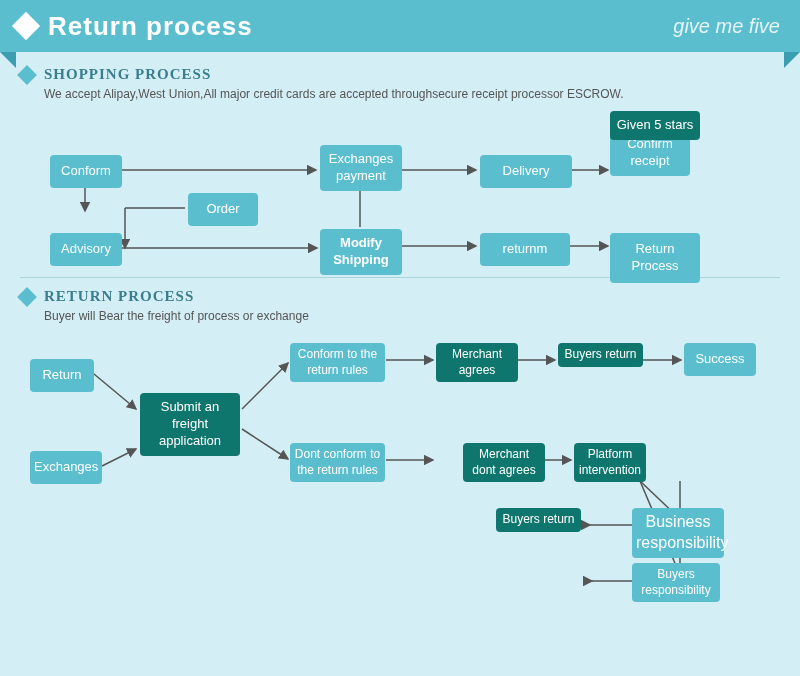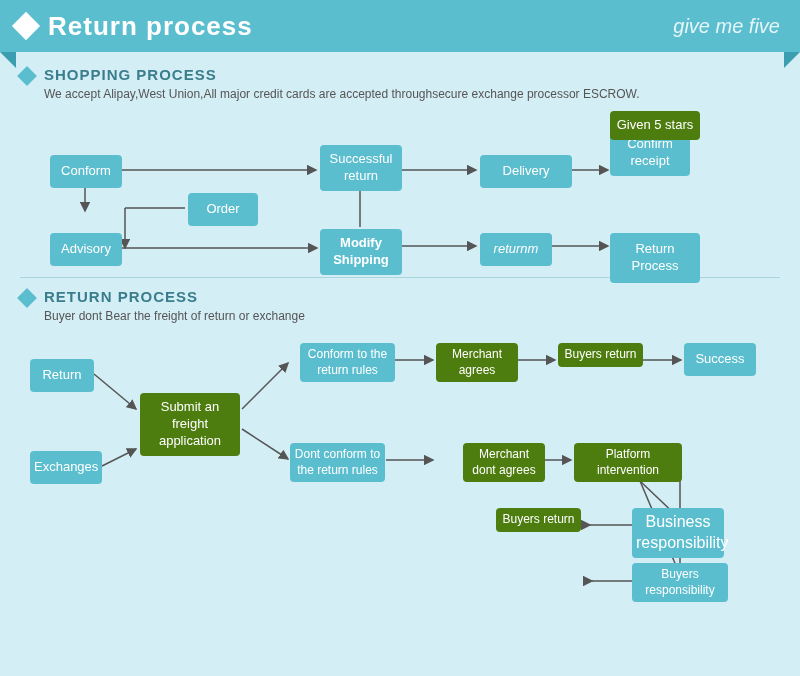--- a/index.html
+++ b/index.html
@@ -67,22 +67,23 @@
     }
 
     
     .content {
       padding: 14px 20px;
     }
 
     
     .section-header {
       display: flex;
-      align-items: flex-end;
+      align-items: center;
       margin-bottom: 4px;
+      font-family: Liberation Serif, serif;
     }
     .section-diamond {
       width: 14px;
       height: 14px;
       background: #5bbecf;
       transform: rotate(45deg);
       margin-right: 10px;
       flex-shrink: 0;
     }
     .section-title {
@@ -111,21 +112,21 @@
       border-radius: 4px;
       padding: 4px 8px;
       font-size: 13px;
       text-align: center;
       display: inline-block;
       font-weight: 500;
       line-height: 1.3;
     }
     
     .box-orange {
-      background: #4d7c0f;
+      background: #0f766e;
       color: #fff;
       border-radius: 4px;
       padding: 4px 8px;
       font-size: 13px;
       text-align: center;
       display: inline-block;
       font-weight: 500;
       line-height: 1.3;
     }
 
@@ -160,21 +161,21 @@
     
     .ret-flow {
       position: relative;
       height: 270px;
     }
 
     
     .rf-return { position: absolute; left: 10px; top: 26px; }
     .rf-exchanges { position: absolute; left: 10px; top: 118px; }
     .rf-submit { position: absolute; left: 120px; top: 60px; }
-    .rf-conform { position: absolute; left: 280px; top: 10px; }
+    .rf-conform { position: absolute; left: 270px; top: 10px; }
     .rf-dontconform { position: absolute; left: 270px; top: 110px; }
     .rf-merch-agrees { position: absolute; left: 416px; top: 10px; }
     .rf-merch-dont { position: absolute; left: 416px; top: 110px; margin-left: 27px; }
     .rf-buyers-ret1 { position: absolute; left: 538px; top: 10px; }
     .rf-platform { position: absolute; left: 554px; top: 110px; }
     .rf-success { position: absolute; left: 664px; top: 10px; }
     .rf-buyers-ret2 { position: absolute; left: 476px; top: 175px; }
     .rf-biz-resp { position: absolute; left: 612px; top: 175px; }
     .rf-failure { position: absolute; left: 476px; top: 230px; }
     .rf-buyers-resp { position: absolute; left: 612px; top: 230px; }
@@ -204,21 +205,21 @@
 </div>
 <div class="ribbon-left"></div>
 <div class="ribbon-right"></div>
 
 <div class="content">
 
   <div class="section-header">
     <div class="section-diamond"></div>
     <span class="section-title">SHOPPING PROCESS</span>
   </div>
-  <div class="section-desc">We accept Alipay,West Union,All major credit cards are accepted throughsecure exchange processor ESCROW.</div>
+  <div class="section-desc">We accept Alipay,West Union,All major credit cards are accepted throughsecure receipt processor ESCROW.</div>
 
   <div class="flow-container shop-flow">
 
     <svg class="shop-arrows">
 
       <defs>
         <marker id="arrowhead" markerWidth="7" markerHeight="7" refX="6" refY="3.5" orient="auto">
           <polygon points="0 0, 7 3.5, 0 7" fill="#555"></polygon>
         </marker>
       </defs>
@@ -242,35 +243,35 @@
 
       <line x1="380" y1="135" x2="456" y2="135" stroke="#555" stroke-width="1.5" marker-end="url(#arrowhead)"></line>
 
       <line x1="514" y1="135" x2="588" y2="135" stroke="#555" stroke-width="1.5" marker-end="url(#arrowhead)"></line>
     </svg>
 
     <div class="box-teal sf-browes" style="width:72px;padding:8px 4px;">Conform</div>
     <div class="box-teal sf-order" style="width:70px;padding:8px 4px;">Order</div>
     <div class="box-teal sf-advisory" style="width:72px;padding:8px 4px;">Advisory</div>
     <div class="box-teal sf-modship" style="width:82px;padding:6px 4px;font-weight:bold;">Modify Shipping</div>
-    <div class="box-teal sf-sucpay" style="width:82px;padding:6px 4px;">Successful return</div>
+    <div class="box-teal sf-sucpay" style="width:82px;padding:6px 4px;">Exchanges payment</div>
     <div class="box-teal sf-delivery" style="width:92px;padding:8px 4px;">Delivery</div>
     <div class="box-teal sf-confirm" style="width:80px;padding:6px 4px;">Confirm receipt</div>
     <div class="box-orange sf-5stars" style="width:90px;padding:6px 4px;">Given 5 stars</div>
-    <div class="box-teal sf-returnm" style="width:72px;padding:8px 4px;font-style:italic;">returnm</div>
+    <div class="box-teal sf-returnm" style="width:90px;padding:8px 4px;">returnm</div>
     <div class="box-teal sf-returnp" style="width:90px;padding:8px 4px;">Return Process</div>
   </div>
 
   <hr class="divider">
 
   <div class="section-header">
     <div class="section-diamond"></div>
     <span class="section-title">RETURN PROCESS</span>
   </div>
-  <div class="section-desc">Buyer dont Bear the freight of return or exchange</div>
+  <div class="section-desc">Buyer will Bear the freight of process or exchange</div>
 
   <div class="flow-container ret-flow">
 
     <svg class="ret-arrows">
       <defs>
         <marker id="arrowhead2" markerWidth="7" markerHeight="7" refX="6" refY="3.5" orient="auto">
           <polygon points="0 0, 7 3.5, 0 7" fill="#555"></polygon>
         </marker>
         <marker id="arrowhead3" markerWidth="7" markerHeight="7" refX="1" refY="3.5" orient="auto">
           <polygon points="7 0, 0 3.5, 7 7" fill="#555"></polygon>
@@ -306,20 +307,20 @@
     </svg>
 
     <div class="box-teal rf-return" style="width:64px;padding:8px 4px;">Return</div>
     <div class="box-teal rf-exchanges" style="width:72px;padding:8px 4px;">Exchanges</div>
     <div class="box-orange rf-submit" style="width:100px;padding:6px 6px;">Submit an freight application</div>
     <div class="box-teal rf-conform" style="width:95px;padding:4px 4px;font-size:12px;">Conform to the return rules</div>
     <div class="box-teal rf-dontconform" style="width:95px;padding:4px 4px;font-size:12px;">Dont conform to the return rules</div>
     <div class="box-orange rf-merch-agrees" style="width:82px;padding:4px 4px;font-size:12px;">Merchant agrees</div>
     <div class="box-orange rf-merch-dont" style="width:82px;padding:4px 4px;font-size:12px;">Merchant dont agrees</div>
     <div class="box-orange rf-buyers-ret1" style="width:85px;padding:4px 4px;font-size:12px;">Buyers return</div>
-    <div class="box-orange rf-platform" style="width:108px;padding:4px 4px;font-size:12px;">Platform intervention</div>
+    <div class="box-orange rf-platform" style="width:72px;padding:4px 4px;font-size:12px;">Platform intervention</div>
     <div class="box-teal rf-success" style="width:72px;padding:8px 4px;">Success</div>
     <div class="box-orange rf-buyers-ret2" style="width:85px;padding:4px 4px;font-size:12px;">Buyers return</div>
     <div class="box-teal rf-biz-resp" style="width:92px;padding:4px 4px;font-size:16px;">Business responsibility</div>
-    <div class="box-teal rf-buyers-resp" style="width:96px;padding:4px 6px;font-size:12px;">Buyers responsibility</div>
+    <div class="box-teal rf-buyers-resp" style="width:88px;padding:4px 6px;font-size:12px;">Buyers responsibility</div>
   </div>
 
 </div>
 
 </body></html>

